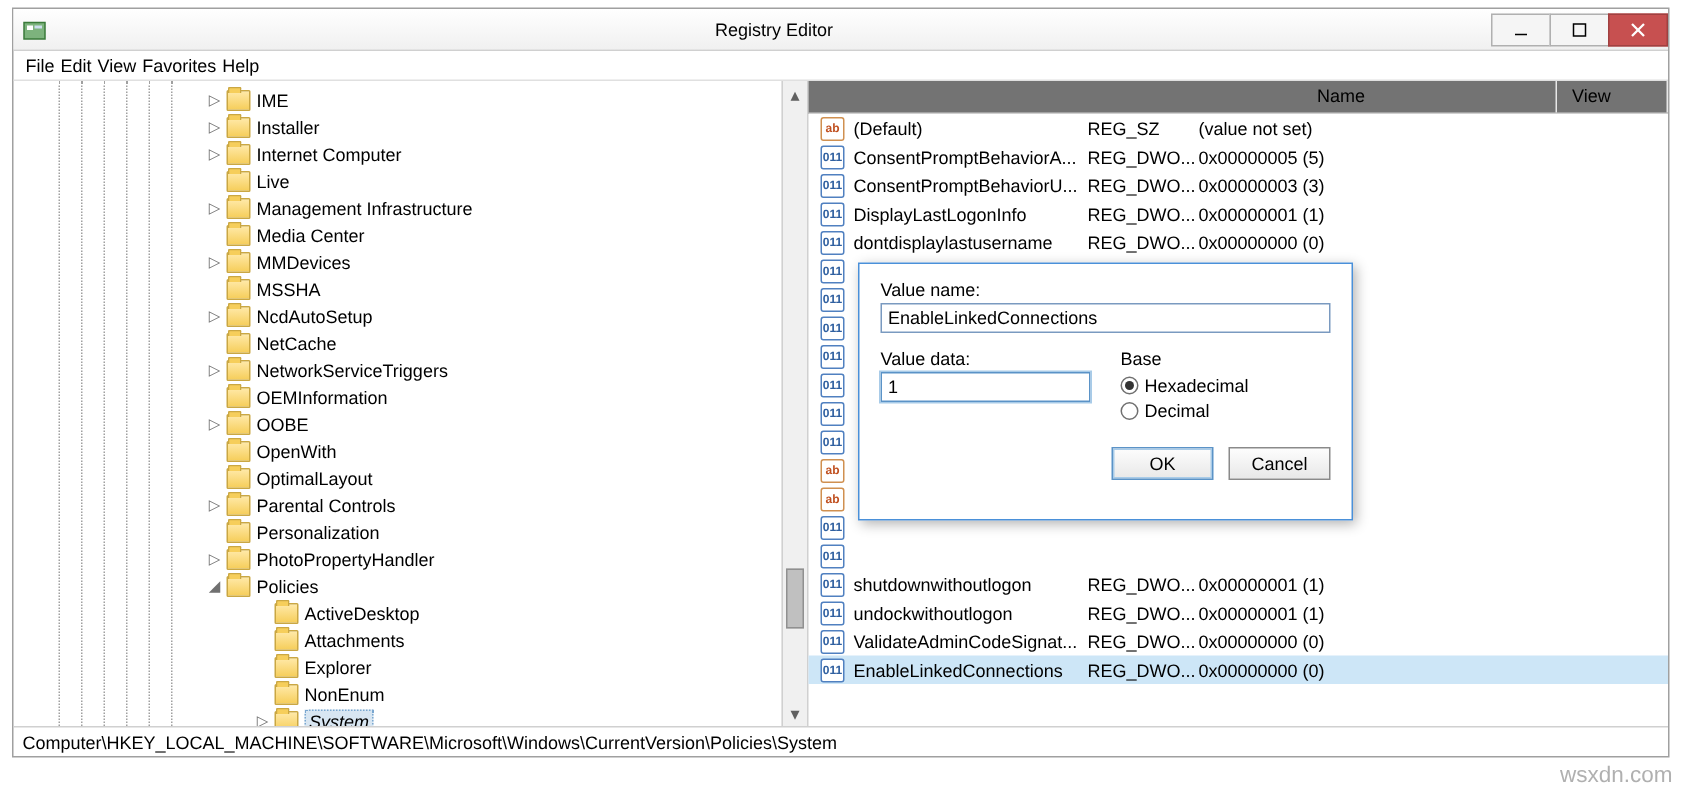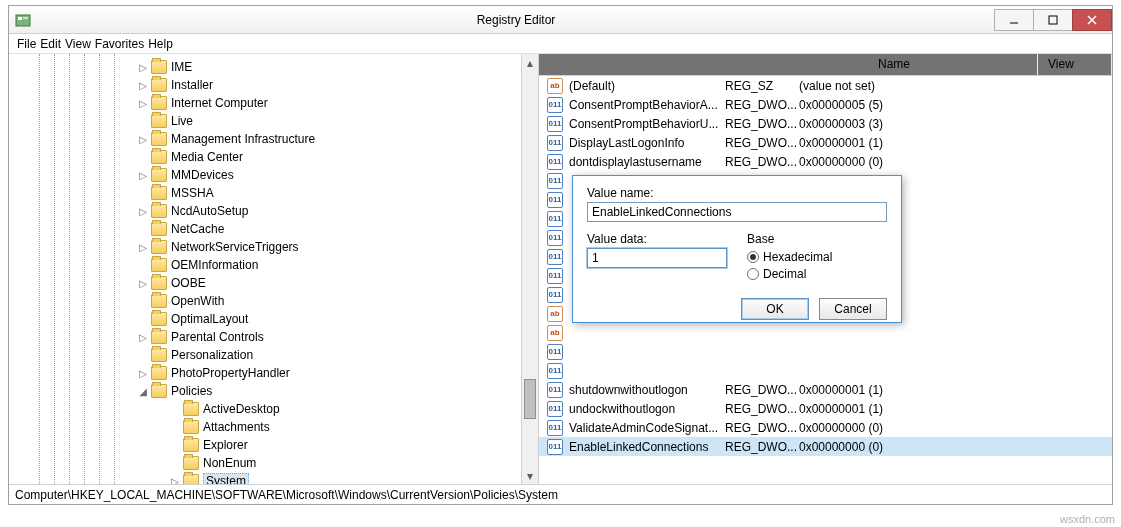--- a/index.html
+++ b/index.html
@@ -21,53 +21,53 @@
 .tree-scroll { position:absolute; right:0; top:0; bottom:0; width:17px; background:#f0f0f0; border-left:1px solid #d0d0d0;}
 .tree-scroll .thumb{position:absolute; left:2px; right:2px; top:325px; height:40px; background:#c0c0c0; border:1px solid #909090;}
 .tree-scroll .arr{position:absolute;left:0;right:0;height:17px;display:flex;align-items:center;justify-content:center;color:#606060;}
 .tree { padding:4px 0 0 0; }
 .tree-item { display:flex; align-items:center; height:18px; padding-left:128px; white-space:nowrap;}
 .tree-item.d1 { padding-left:128px;}
 .tree-item.d2 { padding-left:160px;}
 .expander { width:12px; display:inline-flex; justify-content:center; color:#707070; font-size:10px;}
 .folder-icon { width:16px; height:14px; background: linear-gradient(#ffe9a8,#f6ce5b); border:1px solid #caa743; border-radius:1px; margin:0 4px 0 2px; position:relative;}
 .folder-icon::before{content:"";position:absolute;top:-3px;left:0;width:7px;height:3px;background:#f6ce5b;border:1px solid #caa743;border-bottom:none;border-radius:1px 1px 0 0;}
-.tree-item.sel .label{ background:#d8e6f2; border:1px dotted #7aa7d0; padding:0 2px;}
+.tree-item.sel .label{ background:#d8e6f2; border:1px dotted #7aa7d0; padding:0 2px;font-style:italic;}
 .list-pane { flex:1; position:relative; }
 .list-header { display:flex; height:22px; border-bottom:1px solid #d0d0d0; background:#737373;justify-content:flex-end;}
 .list-header .col { padding:3px 10px; border-right:1px solid #e8e8e8; color:#000;}
 .col.name{width:170px;} .col.type{width:74px;} .col.data{flex:1;}
 .list-rows { }
 .row { display:flex; height:19px; align-items:center; padding-left:8px;}
 .row .ic { width:16px;height:16px; margin-right:6px; display:flex;align-items:center;justify-content:center; border:1px solid; border-radius:2px; font-size:8px; font-weight:bold;}
 .row .ic.sz{border-color:#d09050;background:#fff;color:#c05020;}
 .row .ic.dw{border-color:#5080c0;background:#fff;color:#3060a0;}
 .row .c{overflow:hidden;text-overflow:ellipsis;white-space:nowrap;}
 .row .c.name{width:156px;} .row .c.type{width:74px;} .row .c.data{flex:1;}
 .row.sel{background:#cde6f7;}
 .statusbar { height:20px; border-top:1px solid #d0d0d0; padding:2px 6px; font-size:11px; display:flex; align-items:center;}
 .dialog { position:absolute; left:572px; top:175px; width:330px; background:#fff; border:1px solid #4a90d9; box-shadow:2px 2px 8px rgba(0,0,0,.3); z-index:10;}
 .dlg-title{ height:26px; background:linear-gradient(#6fb7e9,#4a90d9); display:flex; align-items:center; color:#000; background:#eff7fc; border-bottom:1px solid #c0d8ec;}
 .dlg-title{background:#f0f7fc;}
 .dlg-title .t{flex:1;text-align:center;color:#000;}
 .dlg-close{width:34px;height:20px;background:#c75050;color:#fff;display:flex;align-items:center;justify-content:center;margin-right:2px;}
-.dlg-body{padding:10px 14px 2px 14px;}
+.dlg-body{padding:10px 14px 26px 14px;}
 .dlg-body label{display:block;margin-bottom:2px;}
 .dlg-input{width:100%;border:1px solid #7a9ac0;padding:2px 4px;height:20px;margin-bottom:10px;}
 .dlg-input.active{border-color:#5b93c7;outline:1px solid #a8cbe8;}
 .dlg-row{display:flex;gap:20px;}
 .dlg-col{flex:1;}
 .fieldset-label{margin-bottom:4px;}
 .radio-row{display:flex;align-items:center;gap:4px;margin:3px 0;}
 .radio{width:12px;height:12px;border:1px solid #707070;border-radius:50%;display:inline-flex;align-items:center;justify-content:center;}
 .radio.checked::after{content:"";width:6px;height:6px;background:#333;border-radius:50%;}
 .dlg-buttons{display:flex;justify-content:flex-end;gap:10px;margin-top:14px;}
 .btn{min-width:68px;height:22px;border:1px solid #8a8a8a;background:linear-gradient(#fdfdfd,#e8e8e8);display:flex;align-items:center;justify-content:center;}
 .btn.default{border-color:#5b93c7;box-shadow:0 0 0 1px #a8cbe8 inset;}
-.watermark{position:absolute;right:6px;bottom:2px;color:#b0b0b0;font-size:11px;margin-top:48px;}
+.watermark{position:absolute;right:6px;bottom:2px;color:#b0b0b0;font-size:15px;margin-top:48px;}
 .extra-lines{position:absolute;left:60px;top:0;bottom:0;border-left:1px dotted #a0a0a0;}
 .extra-lines2{position:absolute;left:75px;top:0;bottom:0;border-left:1px dotted #a0a0a0;}
 .extra-lines3{position:absolute;left:90px;top:0;bottom:0;border-left:1px dotted #a0a0a0;}
 .extra-lines4{position:absolute;left:105px;top:0;bottom:0;border-left:1px dotted #a0a0a0;}
 </style>
 </head>
 <body>
 
 <div class="window">
   <div class="titlebar">

